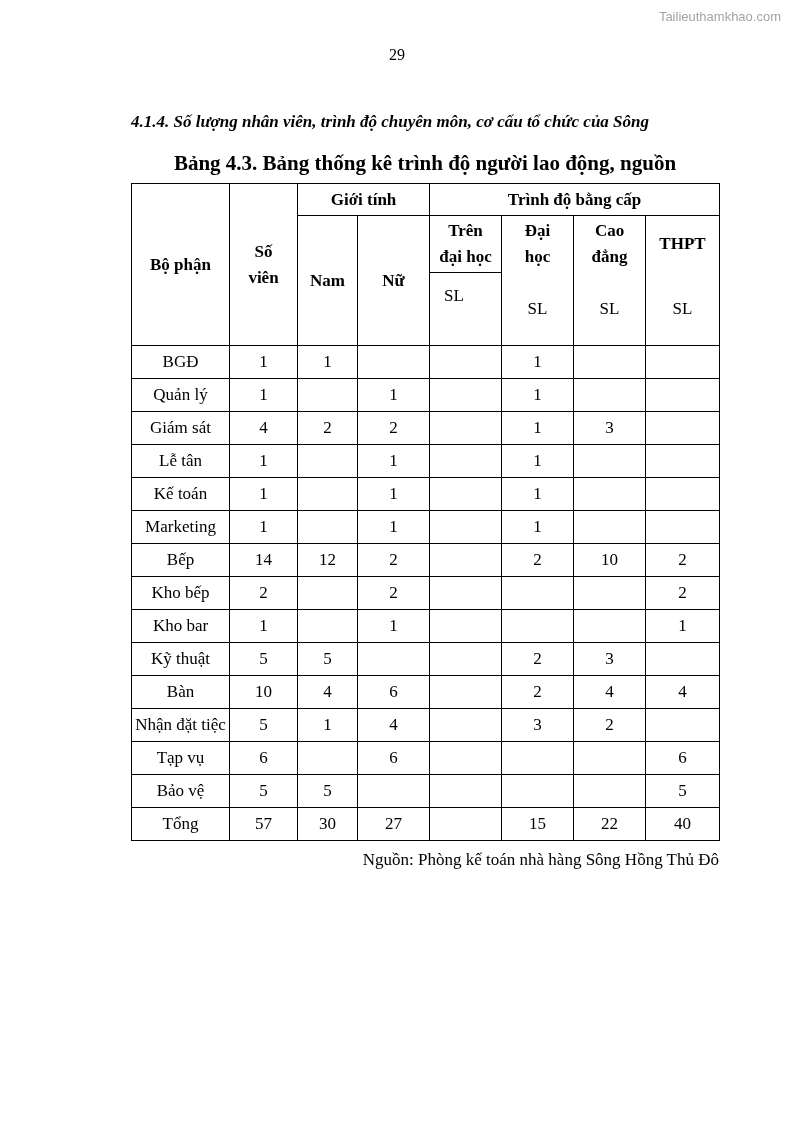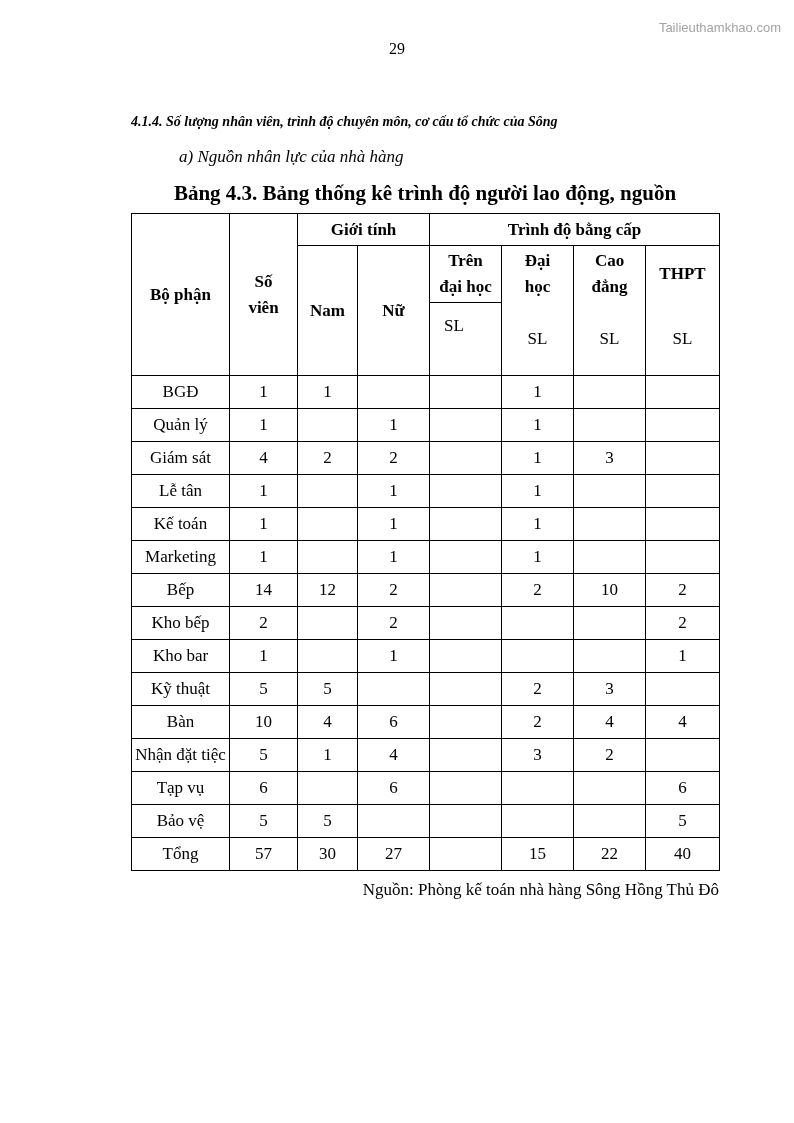--- a/index.html
+++ b/index.html
@@ -4,30 +4,30 @@
 <style>
   * { margin:0; padding:0; box-sizing:border-box; }
   html, body { background:#ffffff; }
   .page {
     position:relative; width:794px; height:1123px; margin:0 auto;
     background:#ffffff; color:#000;
     font-family:"Liberation Serif","DejaVu Serif",serif;
     overflow:hidden;
   }
   .watermark {
-    position:absolute; top:20px; right:13px;
+    position:absolute; top:9px; right:13px;
     font-family:"Liberation Sans","DejaVu Sans",sans-serif;
     font-size:13px; color:#a3a3a3;
   }
   .page-number {
-    position:absolute; top:40px; left:0; width:100%;
+    position:absolute; top:46px; left:0; width:100%;
     text-align:center; font-size:16px;
   }
   .content { position:absolute; top:104px; left:131px; width:588px; }
-  .heading { font-size:14px; font-weight:bold; font-style:italic; line-height:36px; }
+  .heading { font-size:17px; font-weight:bold; font-style:italic; line-height:36px; }
   .subheading { margin-top:3px; margin-left:48px; font-style:italic; font-size:17px; line-height:27px; }
   .caption { margin-top:7px; text-align:center; font-weight:bold; font-size:21px; line-height:33px; }
 
   table.staff { border-collapse:collapse; table-layout:fixed; width:588px; margin-top:3px; }
   .staff th, .staff td {
     border:1px solid #000; text-align:center; vertical-align:middle;
     font-size:17px; line-height:26px; padding:2px 3px;
   }
   .staff th { font-weight:bold; white-space:pre-line; }
   .staff thead tr.r1 th { height:32px; }
@@ -51,21 +51,20 @@
   <div class="watermark">Tailieuthamkhao.com</div>
 
   <div class="page-number">29</div>
 
   <div class="content">
 
     <div class="heading">
       <div>4.1.4. Số lượng nhân viên, trình độ chuyên môn, cơ cấu tổ chức của  Sông</div>
     </div>
 
-    <div class="subheading">a) Nguồn nhân lực của nhà hàng</div>
 
     <div class="caption">
       <div>Bảng 4.3. Bảng thống kê trình độ người lao động, nguồn</div>
     </div>
 
     <table class="staff">
       <colgroup>
         <col style="width:98px">
         <col style="width:68px">
         <col style="width:60px">

